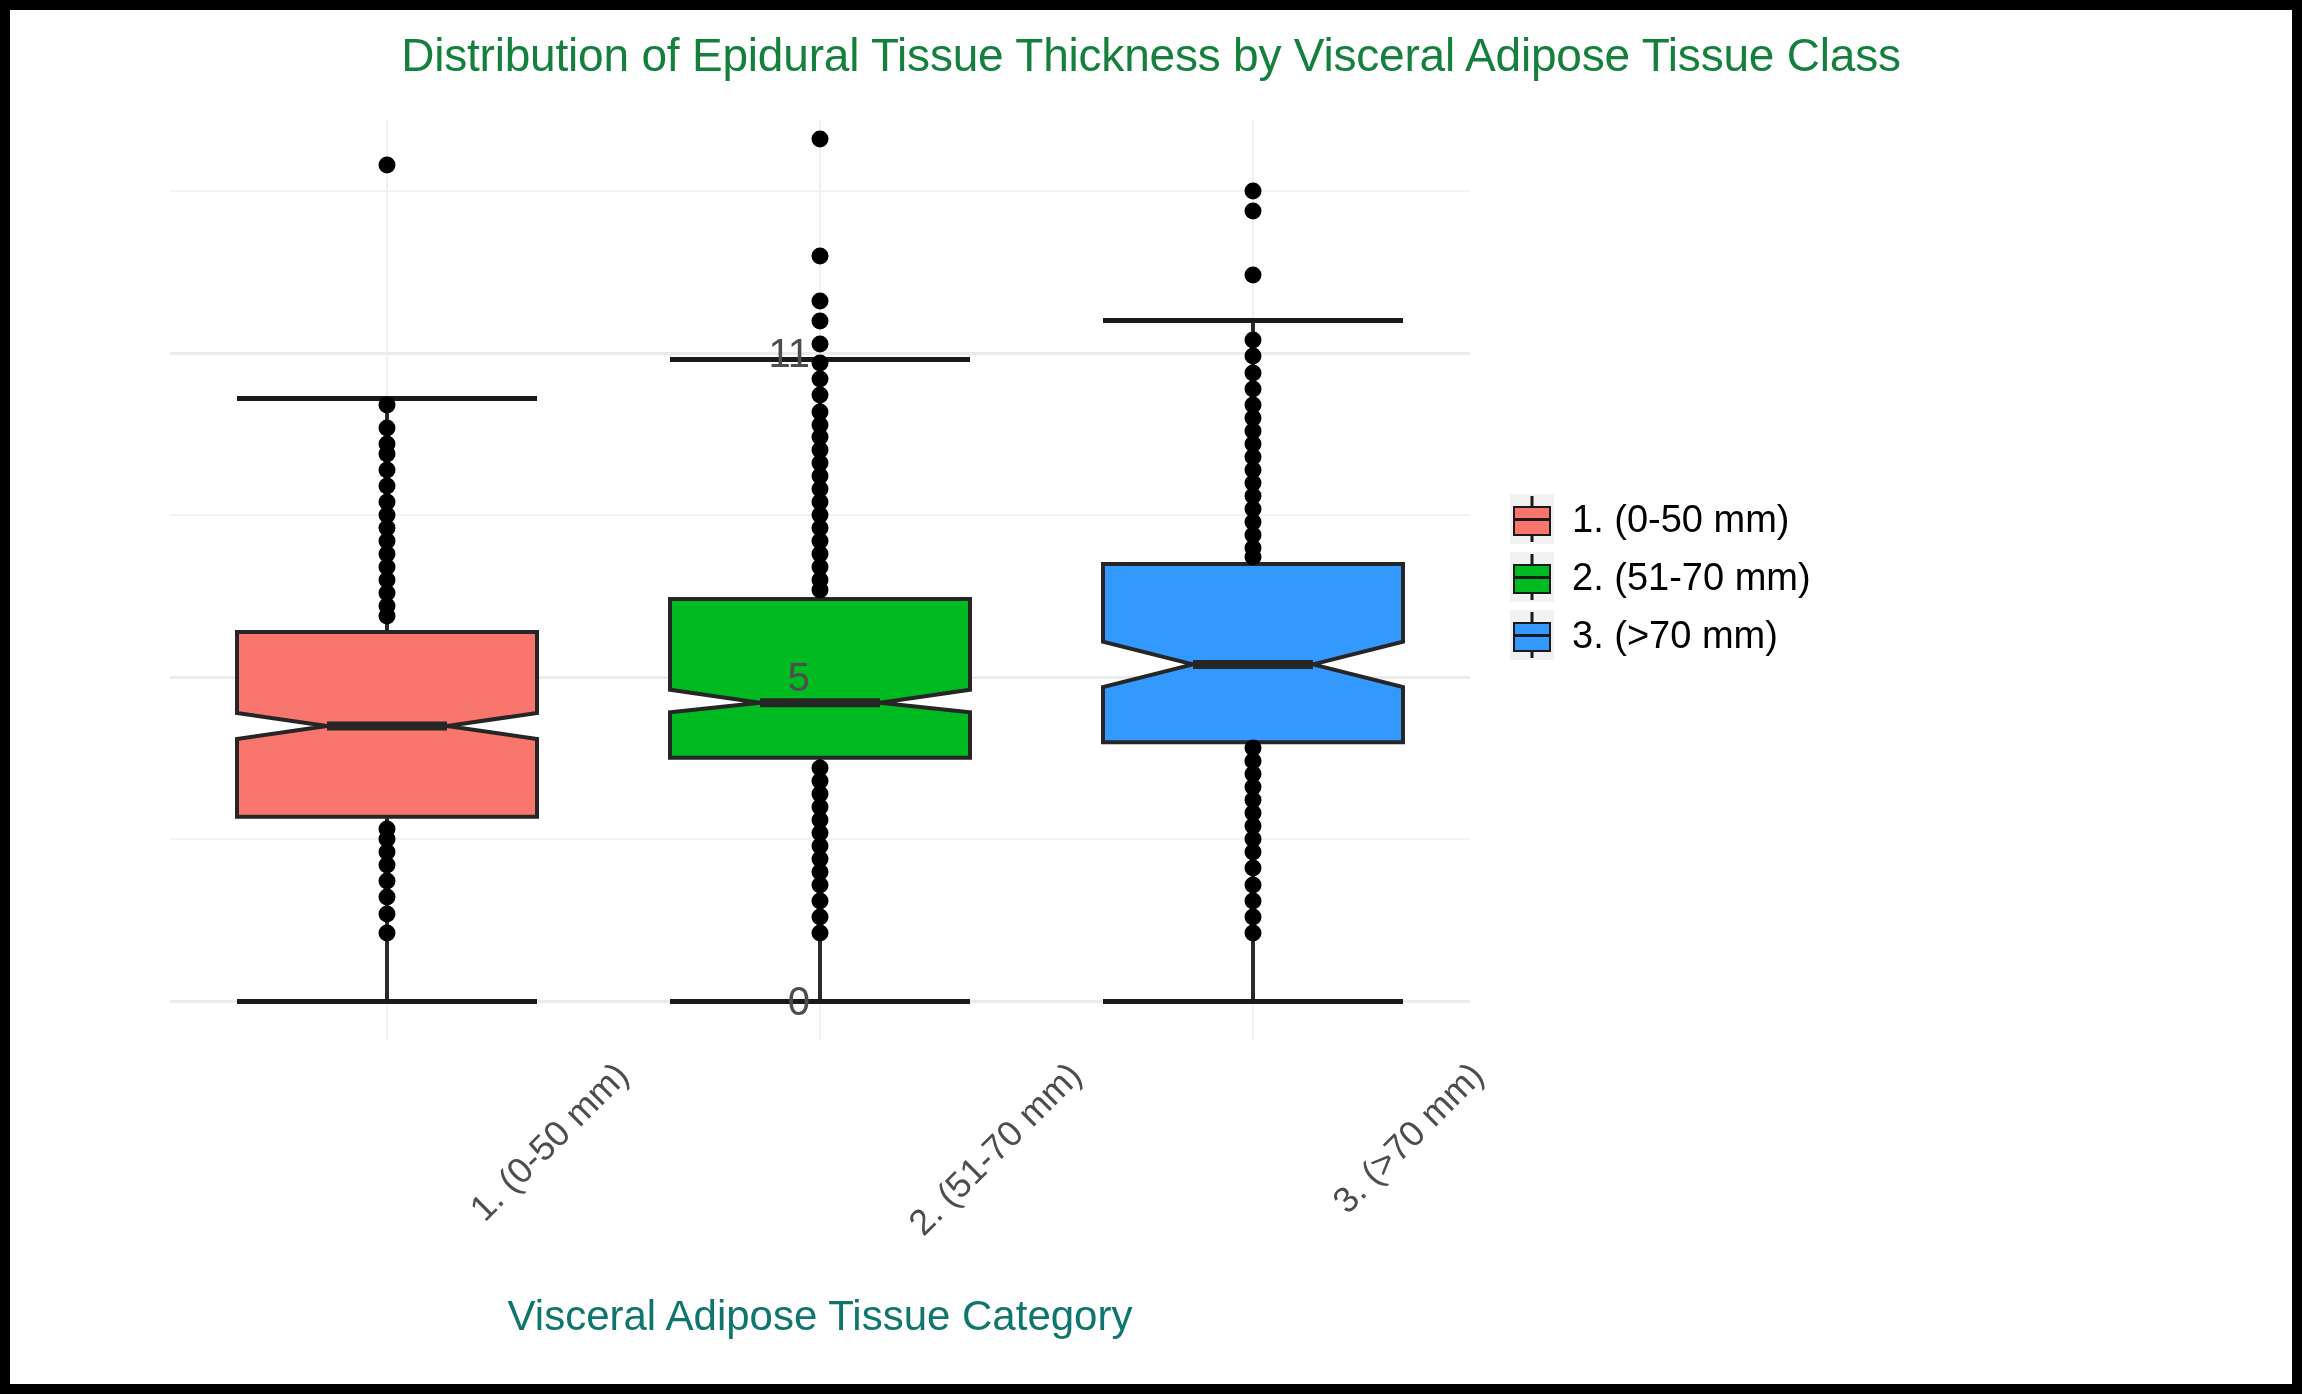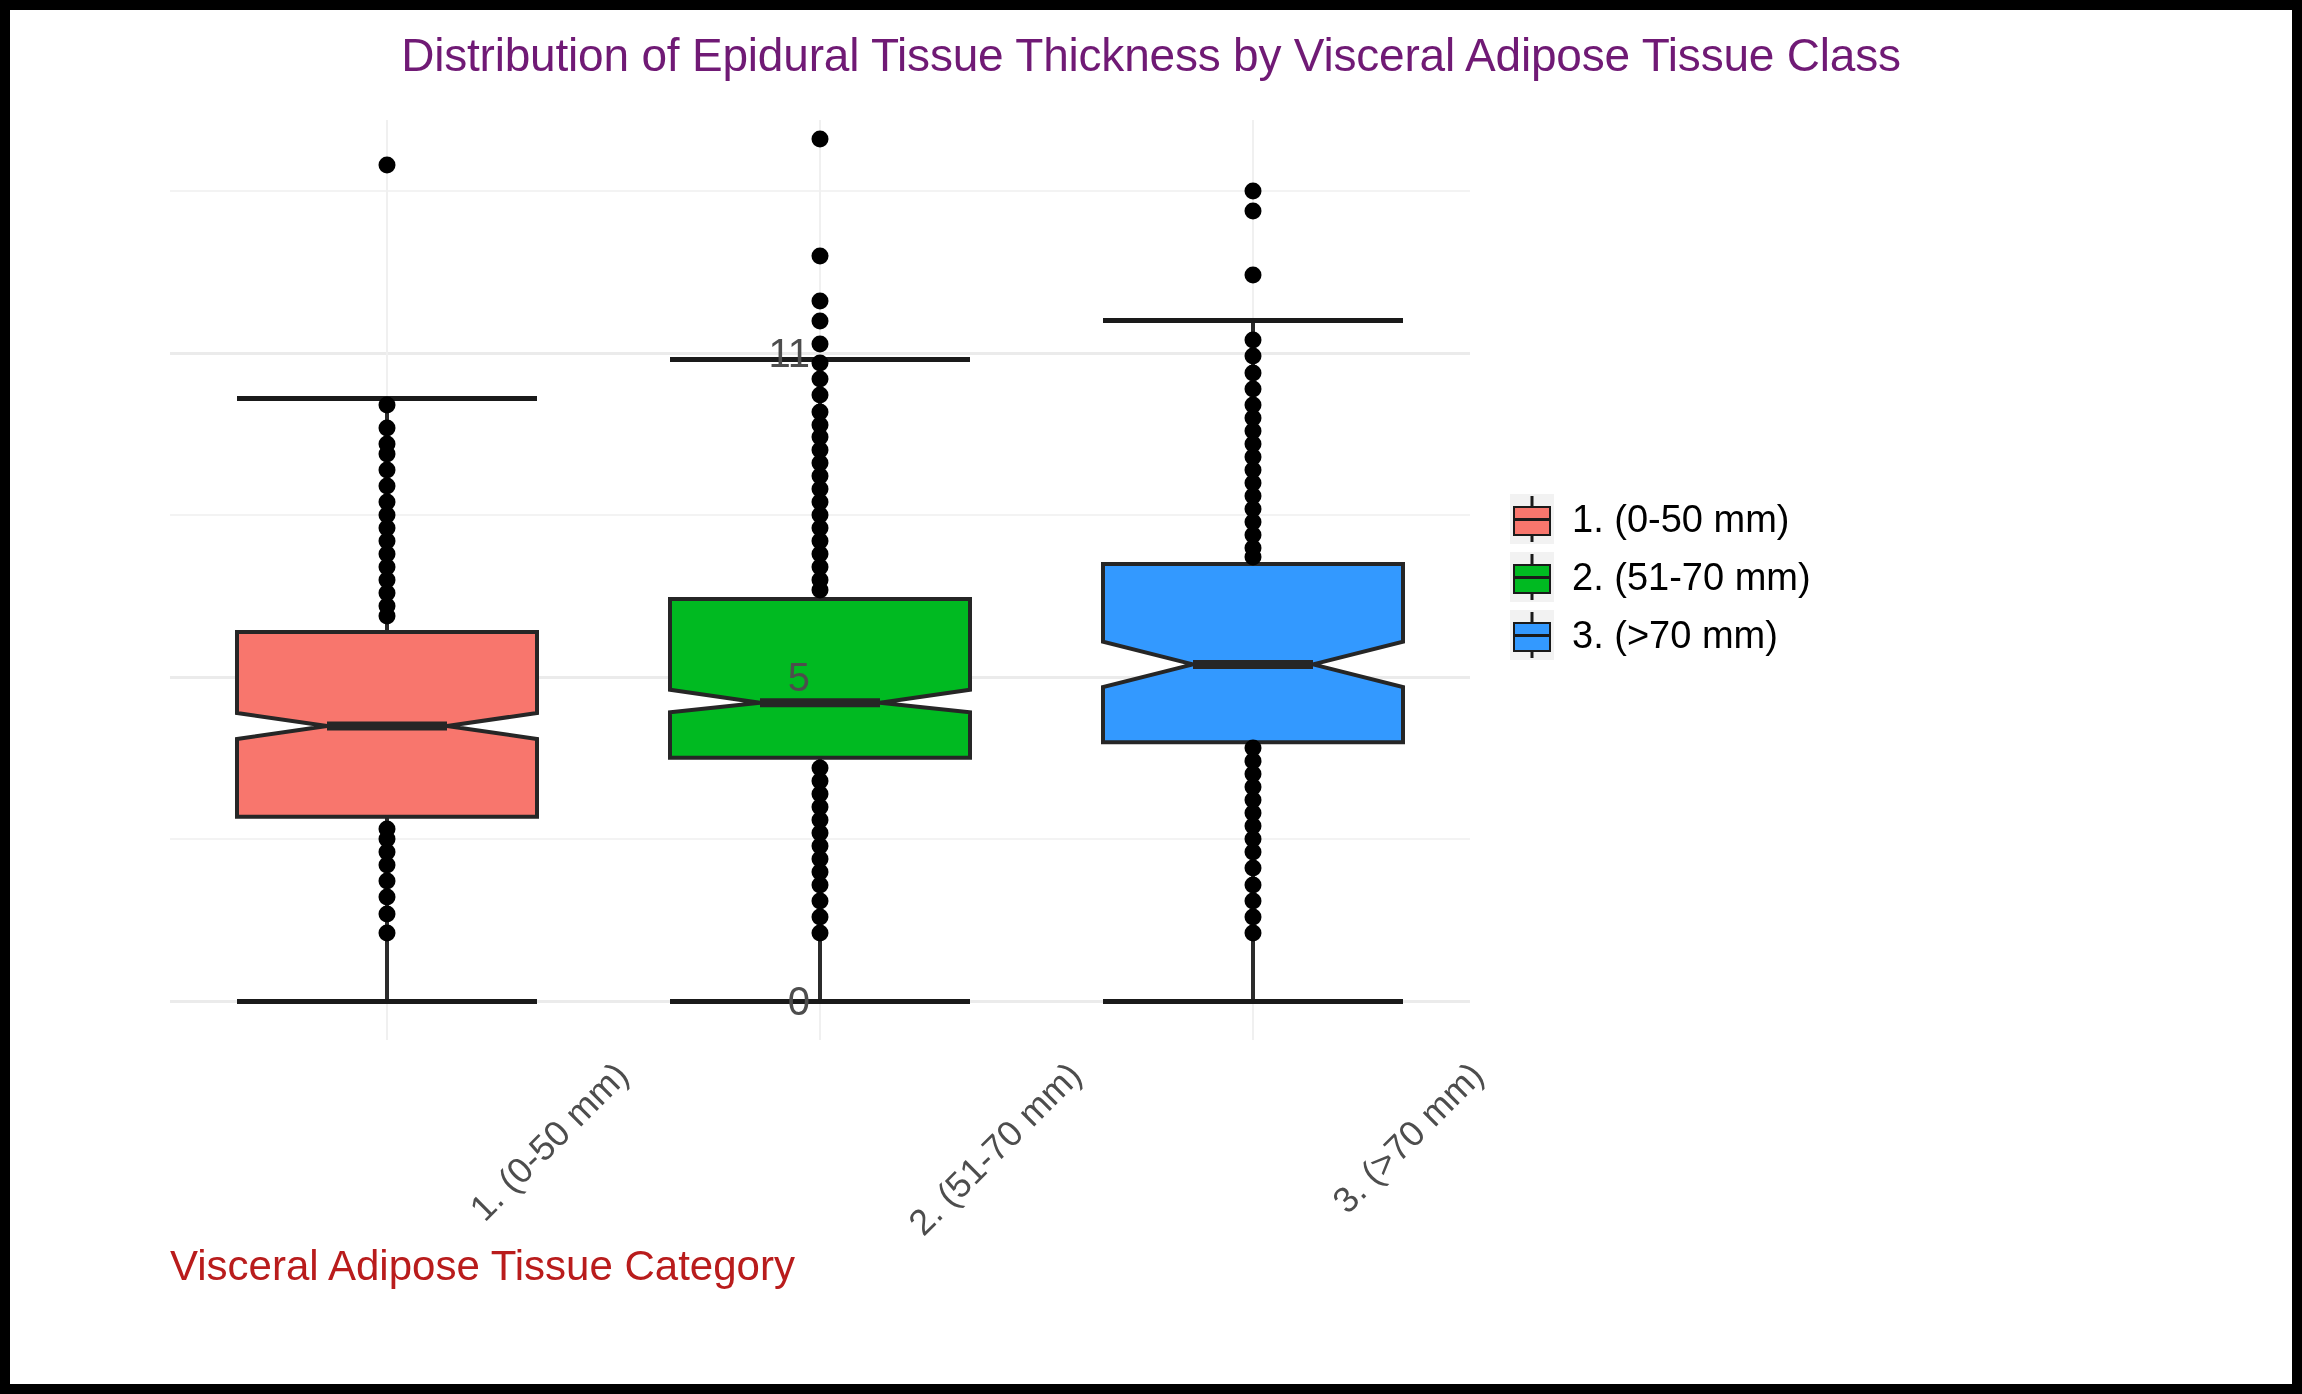--- a/index.html
+++ b/index.html
@@ -5,42 +5,42 @@
   html,body{margin:0;padding:0;background:#ffffff;}
   body{font-family:"Liberation Sans", sans-serif;}
   #root{
     position:relative;width:2302px;height:1394px;background:#ffffff;
     box-sizing:border-box;border:10px solid #000000;
   }
   #inner{position:absolute;inset:0;background:#ffffff;}
 
   .title{
     position:absolute;left:0;right:0;top:18px;text-align:center;
-    font-size:46px;color:#701a75;letter-spacing:-0.2px;
+    font-size:46px;color:#15803d;letter-spacing:-0.2px;
     font-family:"Liberation Sans", sans-serif;
   }
 
   
   #panel{position:absolute;left:160px;top:110px;width:1300px;height:920px;}
   .grid-major{position:absolute;left:0;width:100%;height:3px;background:#ebebeb;}
   .grid-minor{position:absolute;left:0;width:100%;height:2px;background:#f3f3f3;}
   .vgrid{position:absolute;top:0;height:100%;width:2px;background:#f0f0f0;}
 
   
   .ytick{
     position:absolute;right:1482px;width:140px;text-align:right;
     font-size:40px;color:#4d4d4d;transform:translateY(-50%);
   }
   .xtick{
     position:absolute;top:1044px;font-size:36px;color:#4d4d4d;white-space:nowrap;
     transform:rotate(-45deg);transform-origin:right top;text-align:right;
   }
   .xtitle{
-    position:absolute;left:160px;width:1300px;top:1232px;text-align:left;
-    font-size:42px;color:#b91c1c;
+    position:absolute;left:160px;width:1300px;top:1282px;text-align:center;
+    font-size:42px;color:#0f766e;
   }
 
   
   .bp{position:absolute;top:0;height:100%;}
   .whisk-line{position:absolute;width:4px;background:#2b2b2b;transform:translateX(-50%);}
   .cap{position:absolute;height:5px;background:#1a1a1a;transform:translateX(-50%);}
   .boxpoly{position:absolute;transform:translateX(-50%);}
   .outlier{position:absolute;width:17px;height:17px;border-radius:50%;background:#000;
            transform:translate(-50%,-50%);}
 

